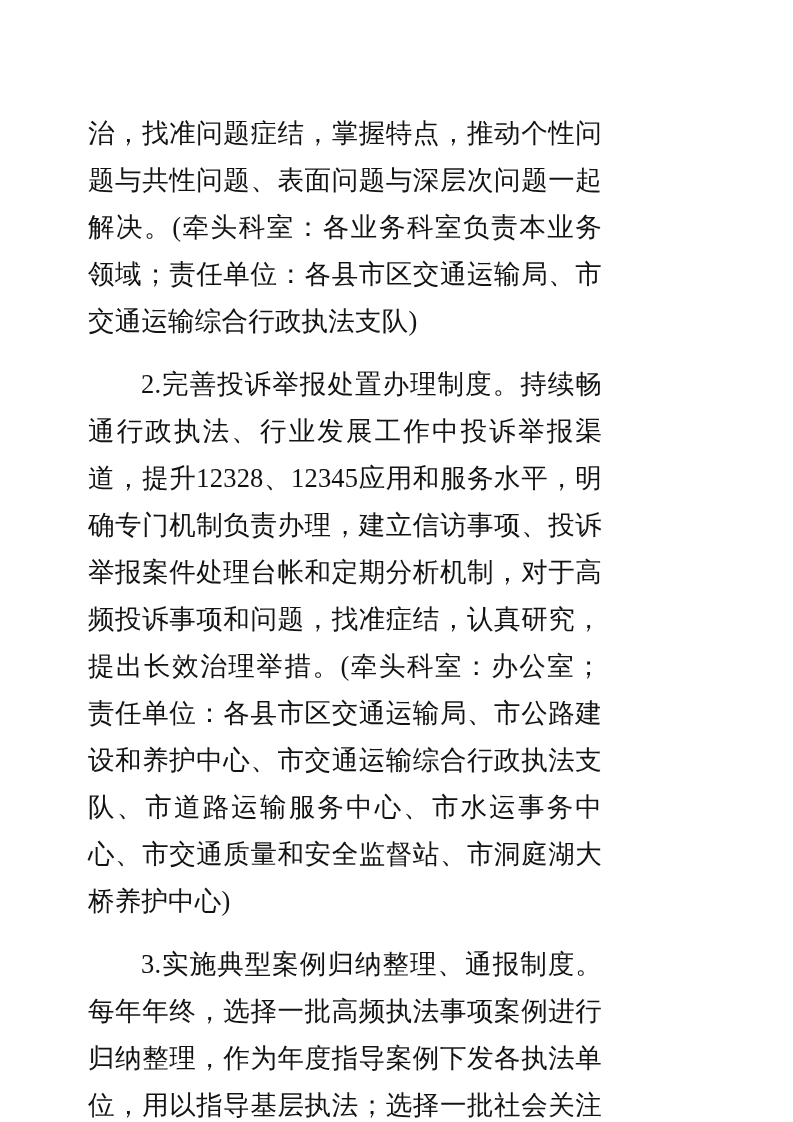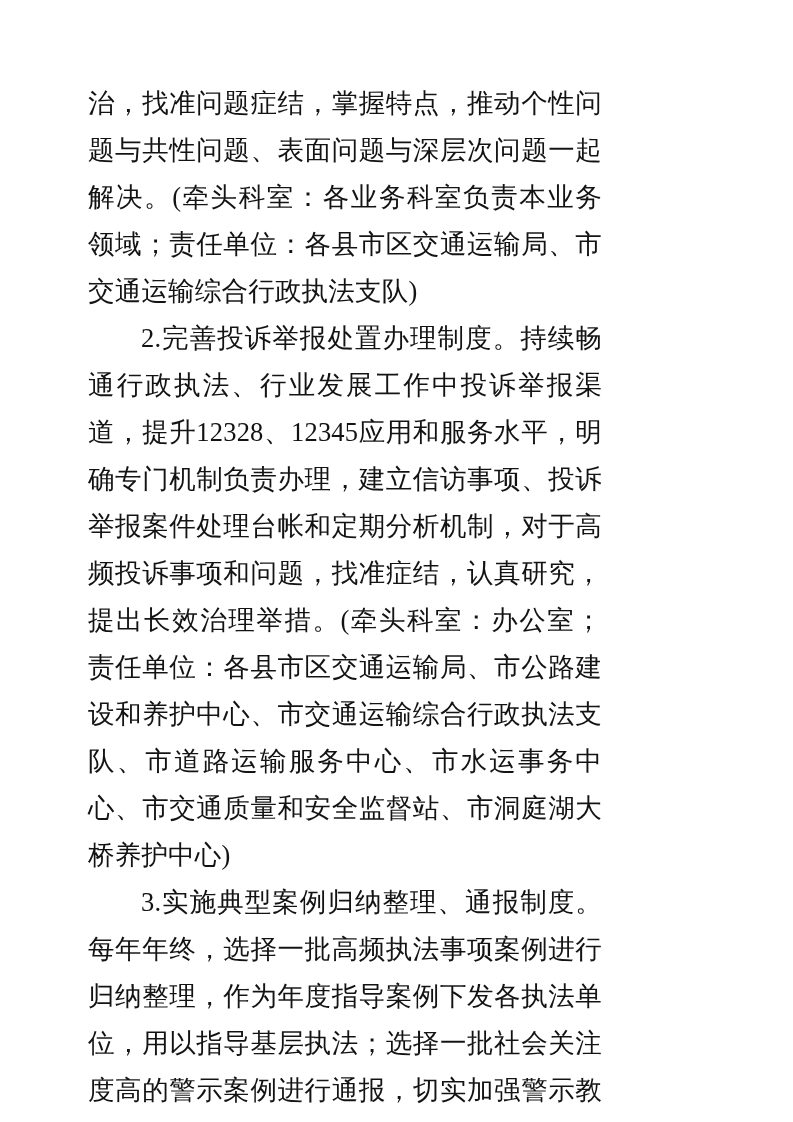--- a/index.html
+++ b/index.html
@@ -13,39 +13,39 @@
     font-family: "Liberation Serif", "DejaVu Serif", serif;
     color: #000000;
     overflow: hidden;
   }
   .page {
     position: relative;
     width: 690px;
     height: 1122px;
     background: #ffffff;
     box-sizing: border-box;
-    padding: 80px 88px 60px 88px;
+    padding: 110px 88px 60px 88px;
   }
   .doc-body {
     font-size: 26.5px;
     line-height: 47px;
     letter-spacing: 0.2px;
     text-align: justify;
     text-justify: inter-ideograph;
     color: #131313;
   }
   .para {
     margin: 0;
     text-indent: 0;
   }
   .para.indent {
     text-indent: 2em;
   }
   .para + .para {
-    margin-top: 0;
+    margin-top: 16px;
   }
 </style>
 </head>
 <body>
 
 <div class="page">
   <div class="doc-body">
     <p class="para">治，找准问题症结，掌握特点，推动个性问题与共性问题、表面问题与深层次问题一起解决。(牵头科室：各业务科室负责本业务领域；责任单位：各县市区交通运输局、市交通运输综合行政执法支队)</p>
     <p class="para indent">2.完善投诉举报处置办理制度。持续畅通行政执法、行业发展工作中投诉举报渠道，提升12328、12345应用和服务水平，明确专门机制负责办理，建立信访事项、投诉举报案件处理台帐和定期分析机制，对于高频投诉事项和问题，找准症结，认真研究，提出长效治理举措。(牵头科室：办公室；责任单位：各县市区交通运输局、市公路建设和养护中心、市交通运输综合行政执法支队、市道路运输服务中心、市水运事务中心、市交通质量和安全监督站、市洞庭湖大桥养护中心)</p>
     <p class="para indent">3.实施典型案例归纳整理、通报制度。每年年终，选择一批高频执法事项案例进行归纳整理，作为年度指导案例下发各执法单位，用以指导基层执法；选择一批社会关注度高的警示案例进行通报，切实加强警示教育，以案明纪、以案说法、以案促改。同时，加强与司法部门联系，发现涉嫌以权谋私、失职渎职等问题线索，按照有关规定移交纪检监察部门依纪依规处置。(牵头科室：法制科汇总综合执法案例、机关纪委汇总警示案例、行政审</p>

